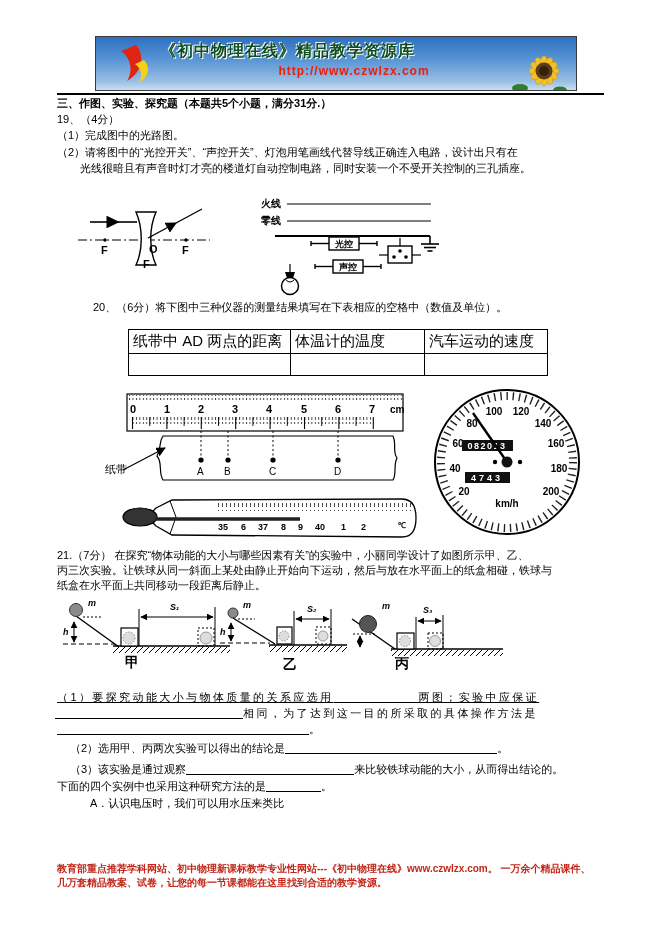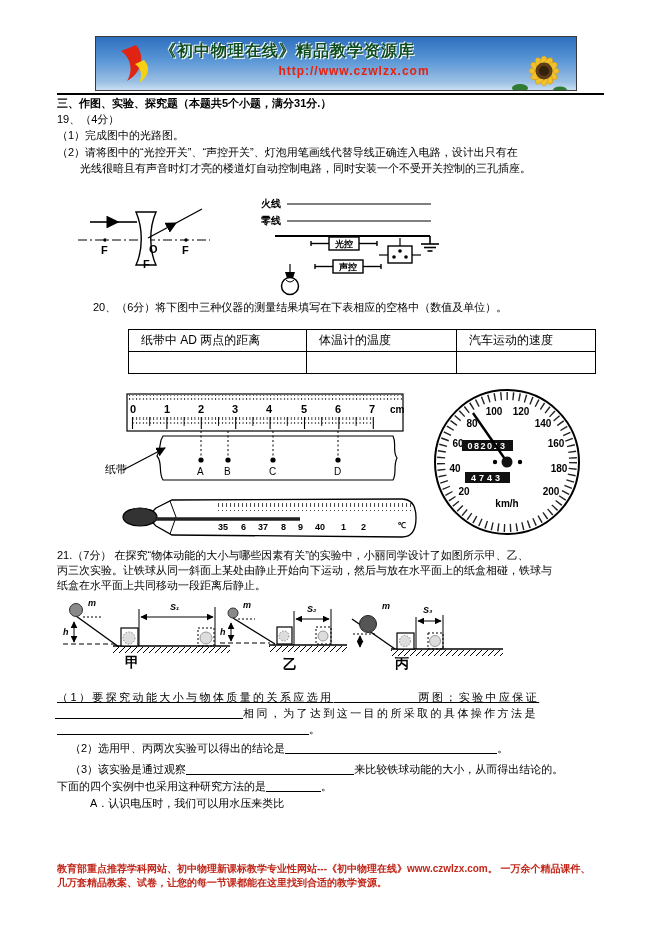--- a/index.html
+++ b/index.html
@@ -11,21 +11,21 @@
   .blank { display:inline-block; border-bottom:1px solid #000; height:12px; vertical-align:-2px; }
   .banner { position:absolute; left:95px; top:36px; width:480px; height:53px; border:1px solid #3a3a3a;
             background:linear-gradient(180deg,#2e6fc0 0%,#5b97d6 45%,#9cc0e4 85%,#cadef2 100%); overflow:hidden; }
   .banner-title { position:absolute; left:64px; top:4px; width:356px; text-align:left;
                   font-size:16px; font-weight:bold; color:#0e4d20; letter-spacing:1px;
                   text-shadow:1px 1px 0 #ffffff,-1px -1px 0 #e8f2ff; }
   .banner-url { position:absolute; left:80px; top:27px; width:356px; text-align:center;
                 font-size:12px; font-weight:bold; color:#e8200e; letter-spacing:1px; }
   .rule { position:absolute; left:57px; top:93px; width:547px; height:0; border-top:2px solid #000; }
   .q20table { position:absolute; left:128px; top:329px; border-collapse:collapse; table-layout:fixed; }
-  .q20table td { border:1px solid #000; font-size:12px; padding:2px 12px; height:17px; overflow:hidden; }
+  .q20table td { border:1px solid #000; font-size:15px; padding:2px 4px; height:17px; overflow:hidden; }
   .footer { position:absolute; left:57px; width:560px; font-size:10px; line-height:14px;
             color:#c2271a; font-weight:bold; white-space:nowrap; }
   svg text { font-family:"Liberation Sans", sans-serif; }
 </style>
 </head>
 <body>
 
 <div class="page">
 
   <div class="banner">

